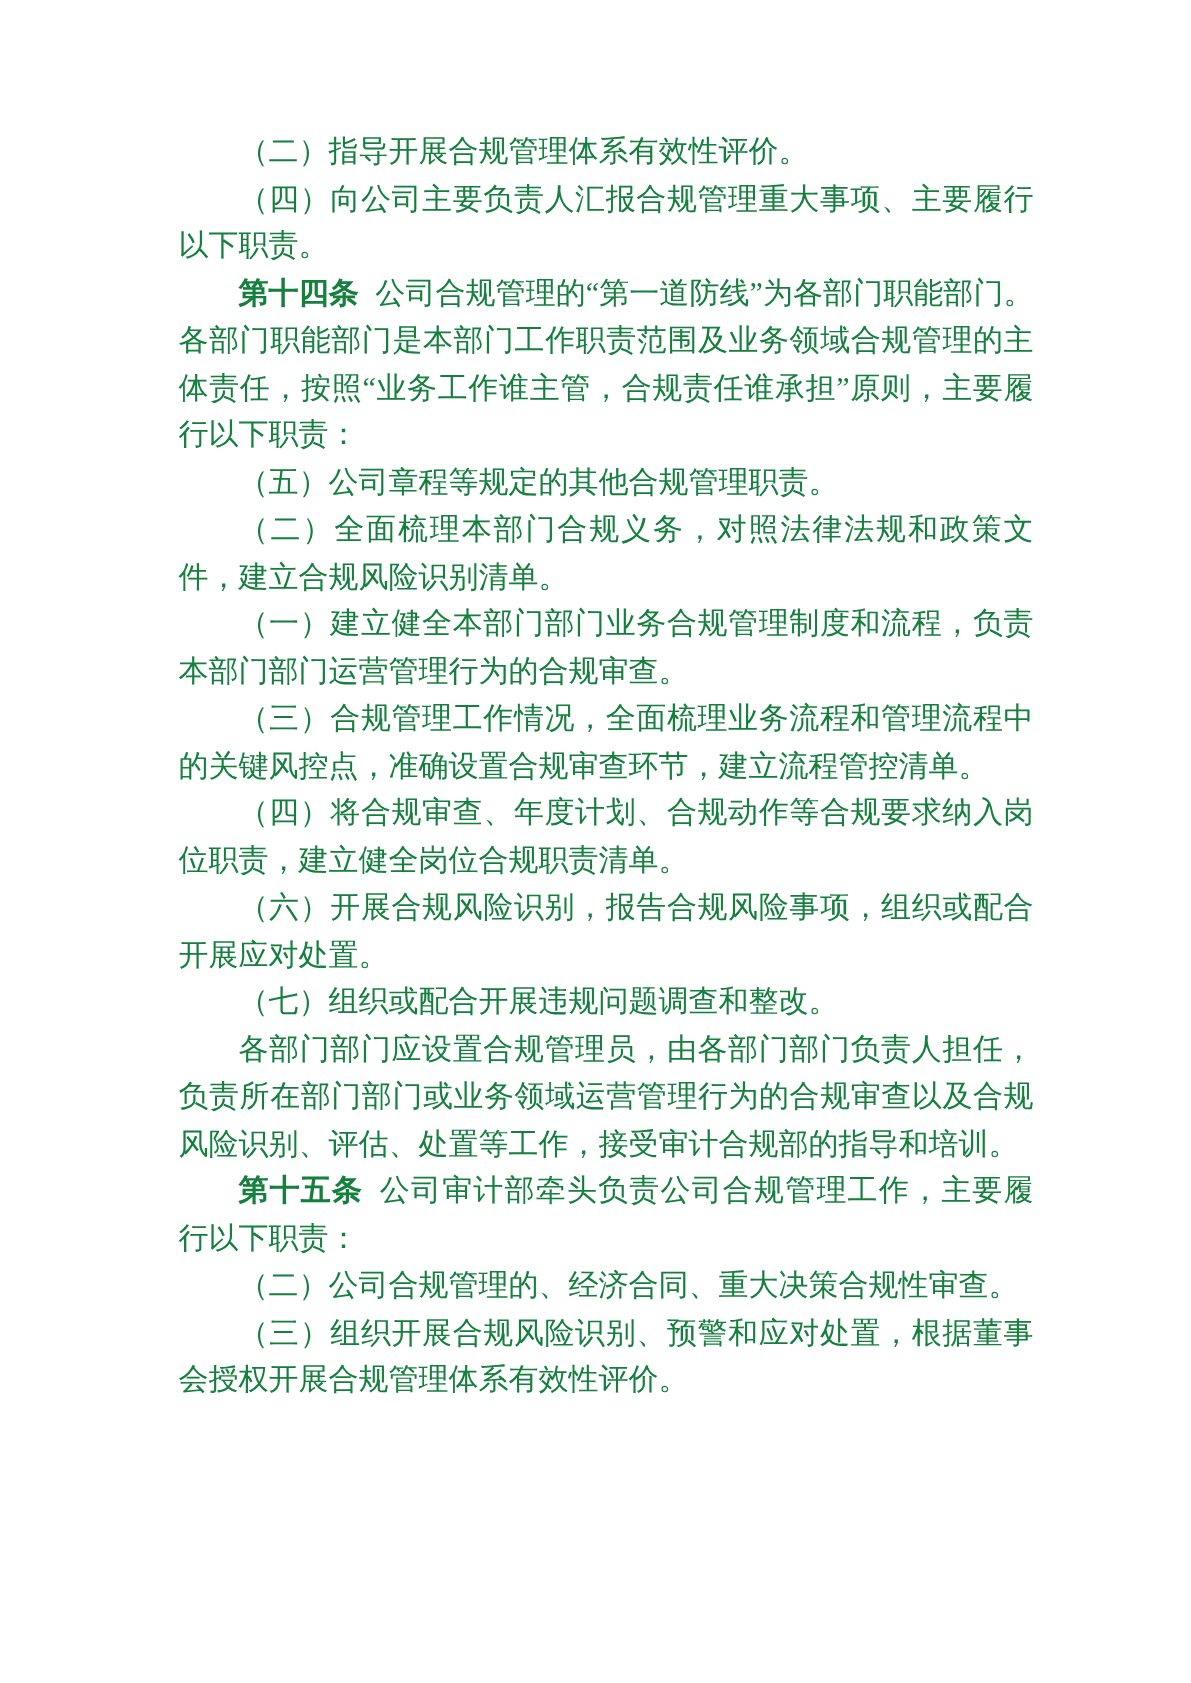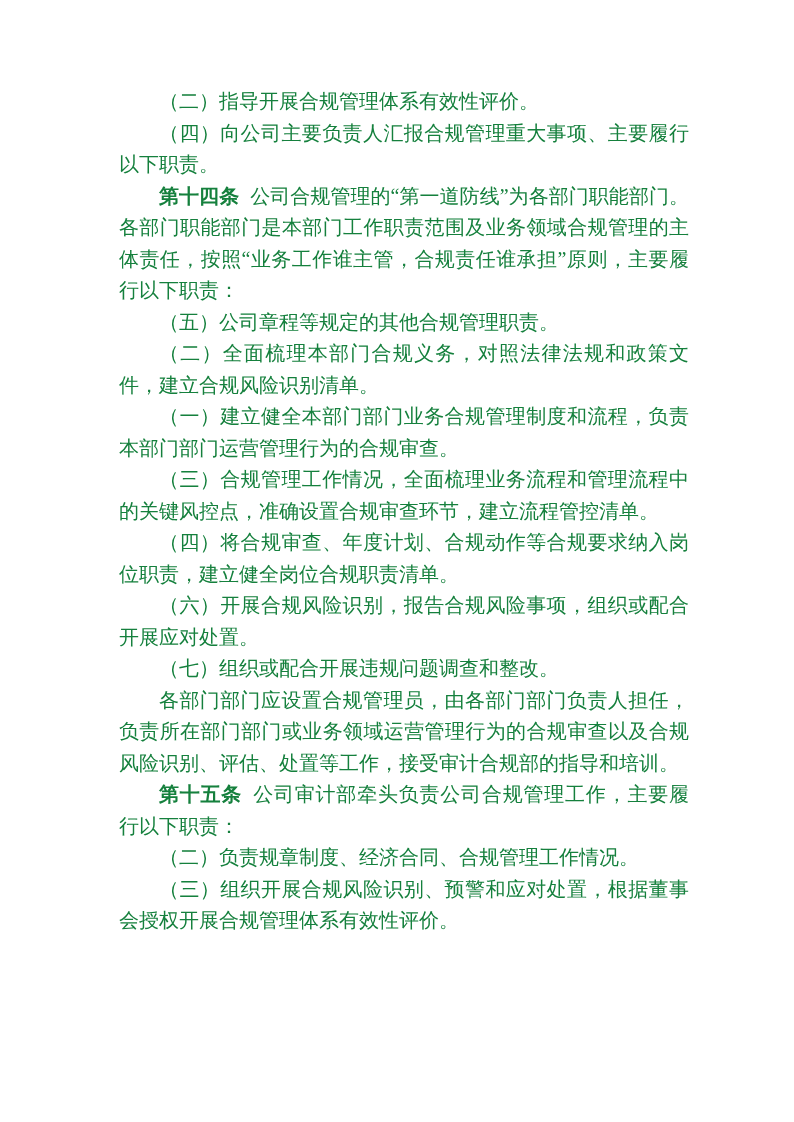--- a/index.html
+++ b/index.html
@@ -45,16 +45,16 @@
   <p class="para"><b class="article-no">第十四条</b><span>公司合规管理的“第一道防线”为各部门职能部门。各部门职能部门是本部门工作职责范围及业务领域合规管理的主体责任，按照“业务工作谁主管，合规责任谁承担”原则，主要履行以下职责：</span></p>
   <p class="para">（五）公司章程等规定的其他合规管理职责。</p>
   <p class="para">（二）全面梳理本部门合规义务，对照法律法规和政策文件，建立合规风险识别清单。</p>
   <p class="para">（一）建立健全本部门部门业务合规管理制度和流程，负责本部门部门运营管理行为的合规审查。</p>
   <p class="para">（三）合规管理工作情况，全面梳理业务流程和管理流程中的关键风控点，准确设置合规审查环节，建立流程管控清单。</p>
   <p class="para">（四）将合规审查、年度计划、合规动作等合规要求纳入岗位职责，建立健全岗位合规职责清单。</p>
   <p class="para">（六）开展合规风险识别，报告合规风险事项，组织或配合开展应对处置。</p>
   <p class="para">（七）组织或配合开展违规问题调查和整改。</p>
   <p class="para">各部门部门应设置合规管理员，由各部门部门负责人担任，负责所在部门部门或业务领域运营管理行为的合规审查以及合规风险识别、评估、处置等工作，接受审计合规部的指导和培训。</p>
   <p class="para"><b class="article-no">第十五条</b><span>公司审计部牵头负责公司合规管理工作，主要履行以下职责：</span></p>
-  <p class="para">（二）负责规章制度、经济合同、合规管理工作情况。</p>
+  <p class="para">（二）公司合规管理的、经济合同、重大决策合规性审查。</p>
   <p class="para">（三）组织开展合规风险识别、预警和应对处置，根据董事会授权开展合规管理体系有效性评价。</p>
 
 </div>
 
 </body></html>

